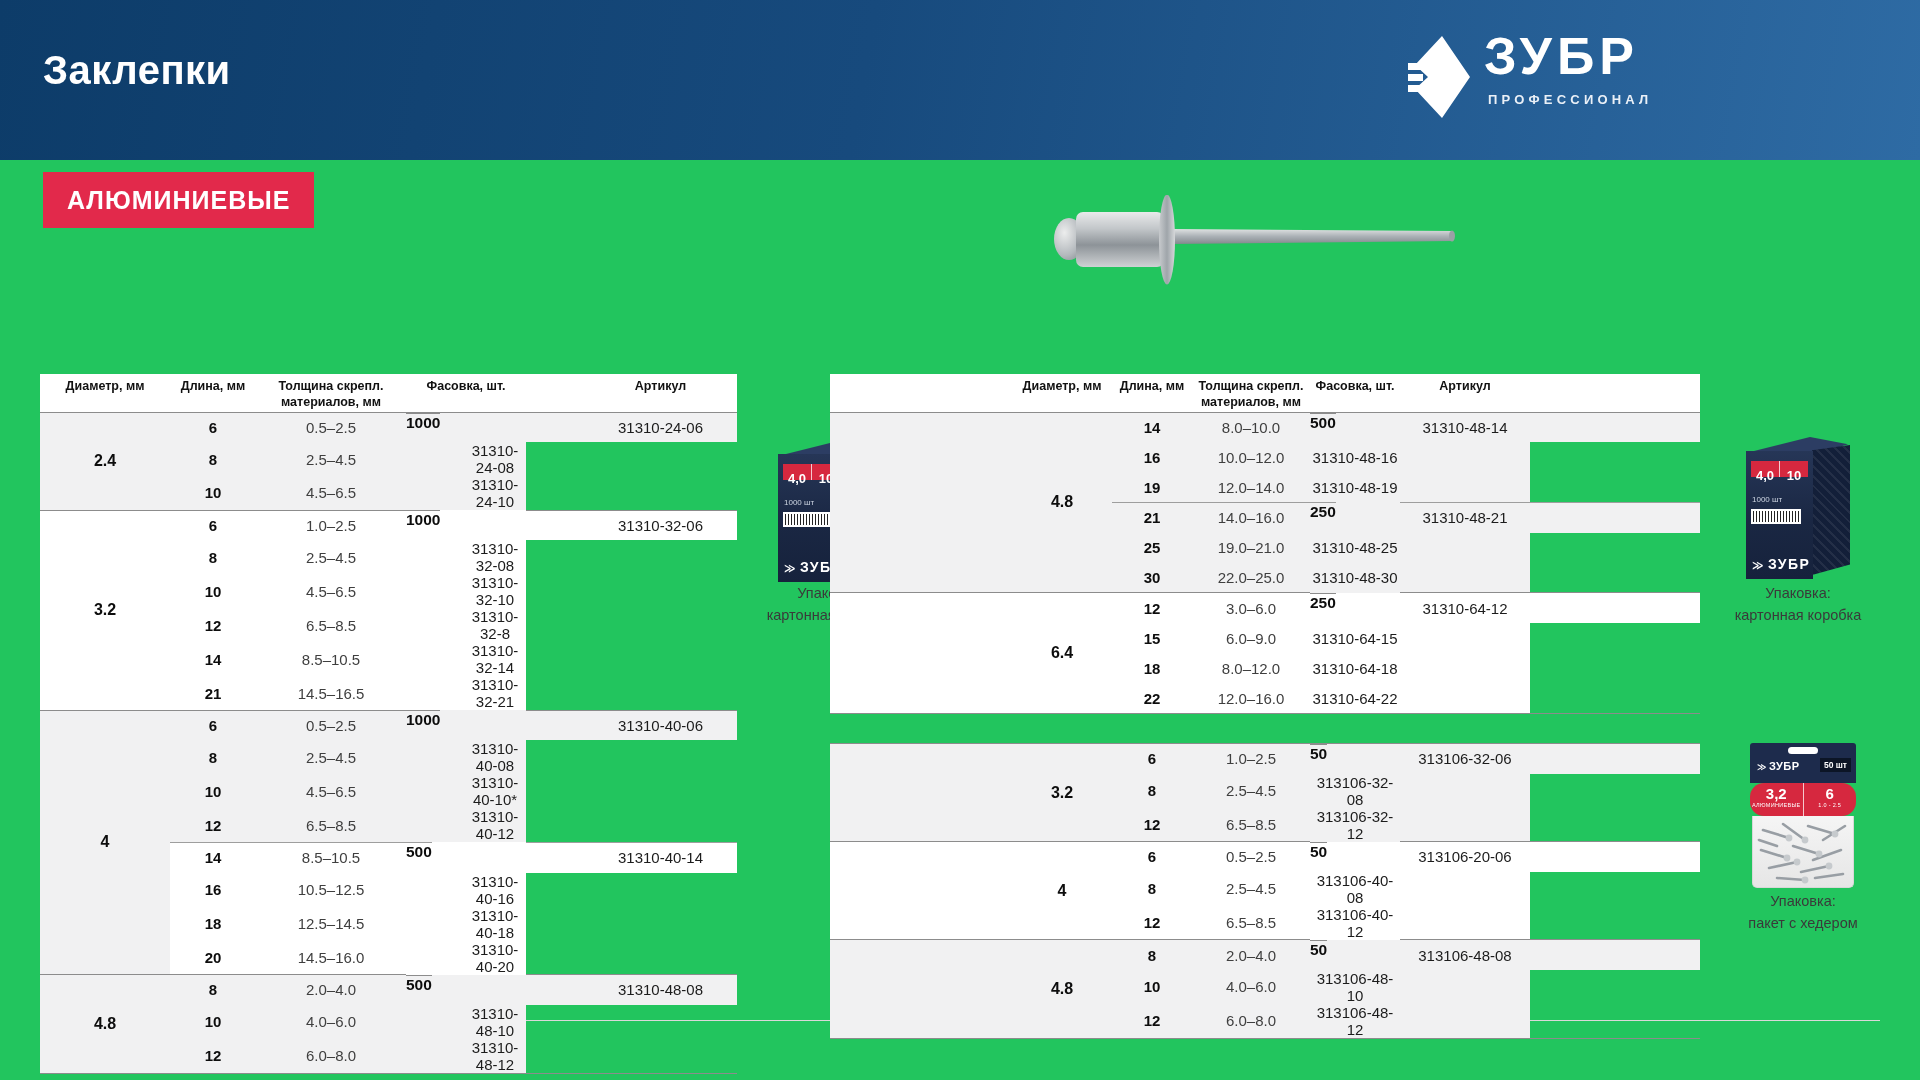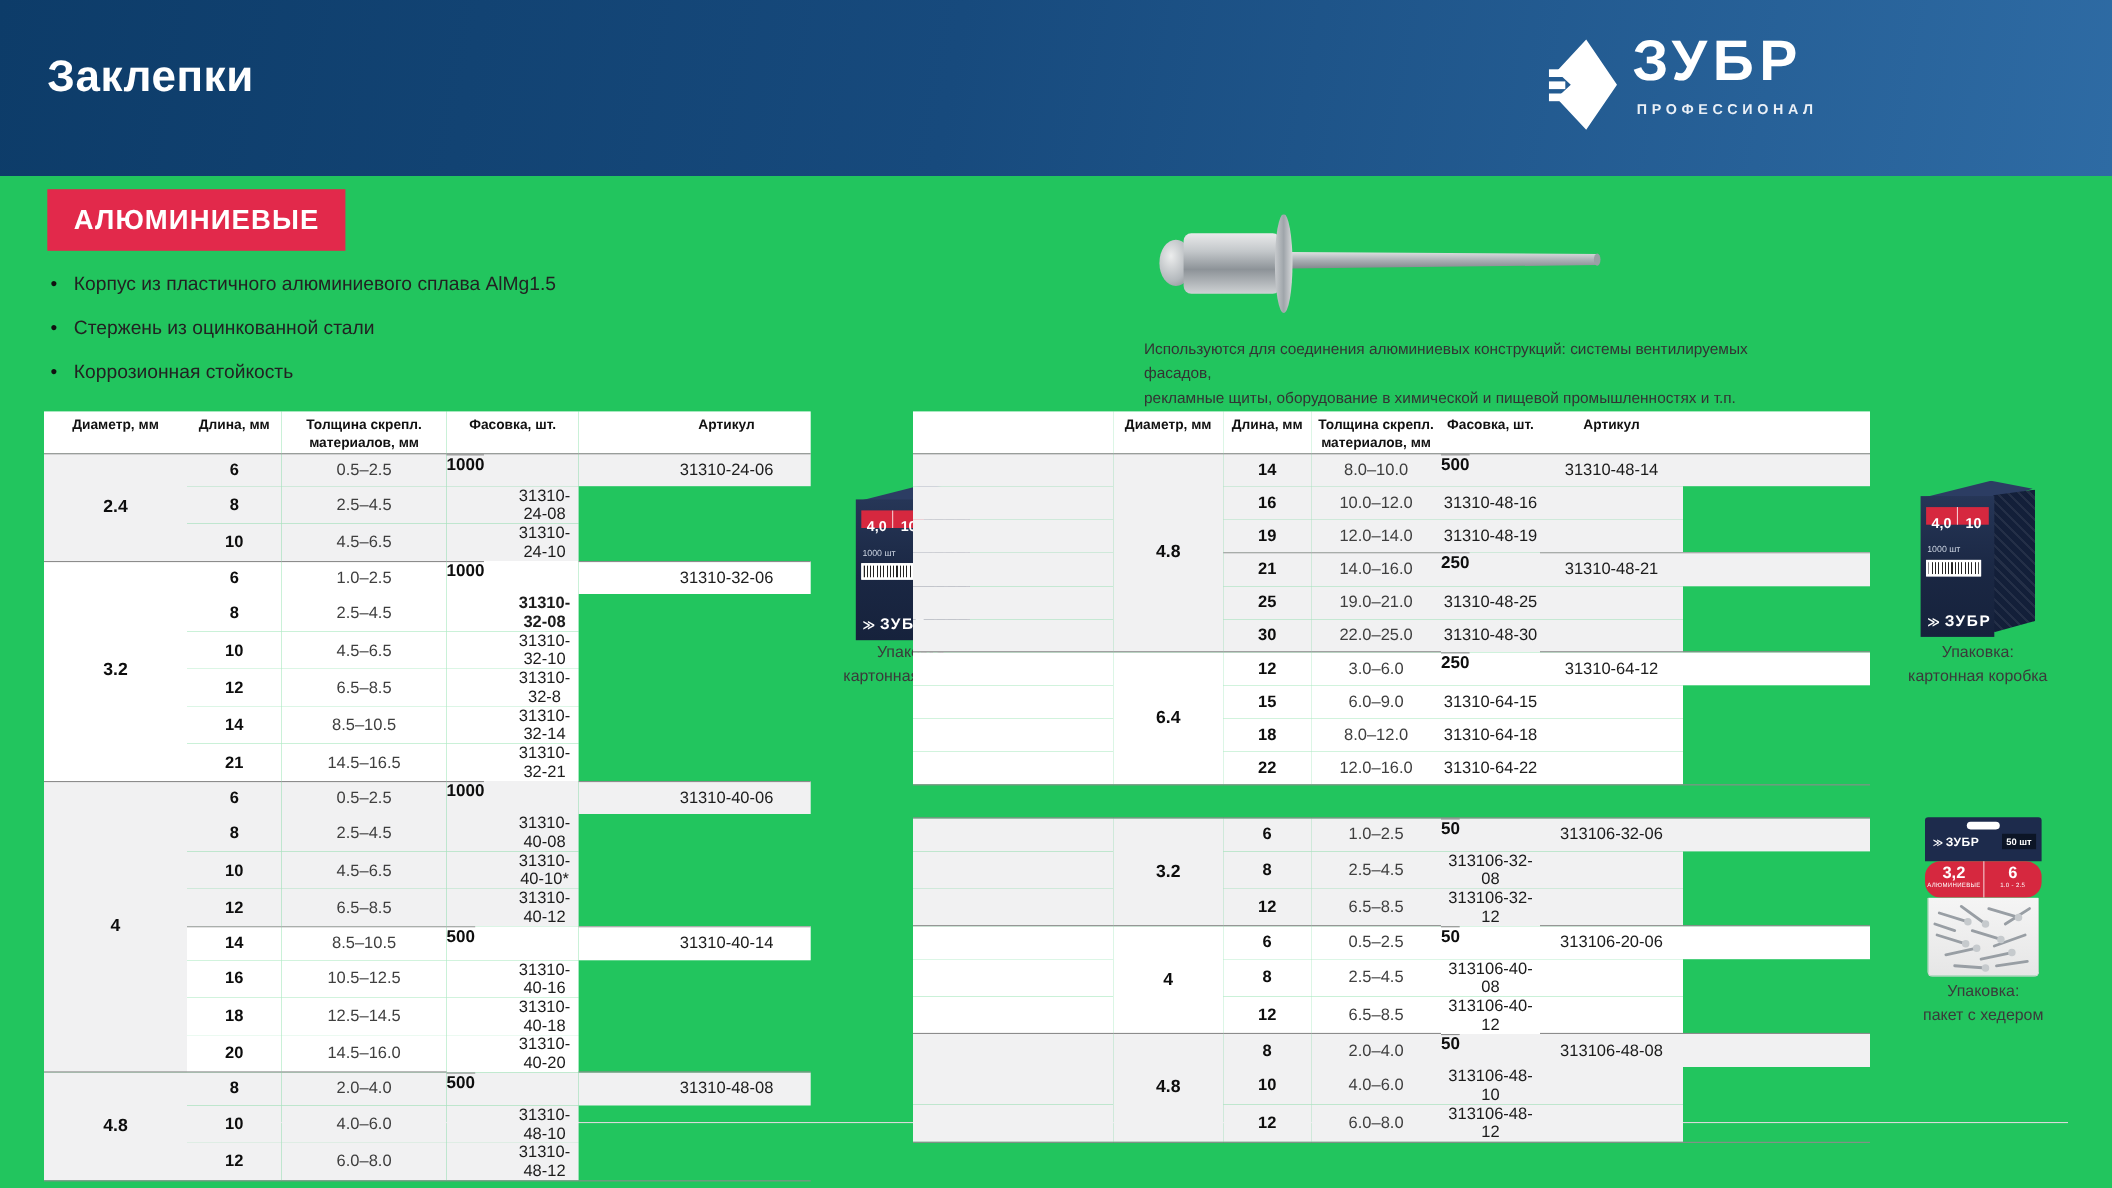--- a/index.html
+++ b/index.html
@@ -116,25 +116,20 @@
         <rect x="0" y="29" width="20" height="7" fill="#ffffff"></rect>
         <rect x="0" y="40" width="15" height="7" fill="#ffffff"></rect>
         <rect x="0" y="51" width="20" height="7" fill="#ffffff"></rect>
       </svg>
       <div class="logo-brand">ЗУБР</div>
       <div class="logo-sub">ПРОФЕССИОНАЛ</div>
     </div>
   </div>
 
   <div class="badge">АЛЮМИНИЕВЫЕ</div>
-  <ul class="features">
-    <li>Корпус из пластичного алюминиевого сплава AlMg1.5</li>
-    <li>Стержень из оцинкованной стали</li>
-    <li>Коррозионная стойкость</li>
-  </ul>
 
   <svg class="rivet" width="410" height="95" viewBox="0 0 410 95">
     <defs>
       <linearGradient id="gBody" x1="0" y1="0" x2="0" y2="1">
         <stop offset="0" stop-color="#e9eaeb"></stop>
           <stop offset=".3" stop-color="#c3c7ca"></stop>
         <stop offset=".6" stop-color="#8d9398"></stop>
           <stop offset="1" stop-color="#cfd2d4"></stop>
       </linearGradient>
       <linearGradient id="gRod" x1="0" y1="0" x2="0" y2="1">
@@ -152,22 +147,20 @@
           <stop offset=".5" stop-color="#9fa5aa"></stop>
         <stop offset="1" stop-color="#d6d8da"></stop>
       </linearGradient>
     </defs>
     <polygon points="123,34 402,36 402,46 123,49" fill="url(#gRod)"></polygon>
     <ellipse cx="402" cy="41" rx="3" ry="5.5" fill="#9aa0a5"></ellipse>
     <ellipse cx="19" cy="44" rx="15" ry="21" fill="url(#gHead)"></ellipse>
     <rect x="26" y="17" width="88" height="55" rx="7" fill="url(#gBody)"></rect>
     <ellipse cx="117" cy="44.5" rx="8" ry="45" fill="url(#gFlange)"></ellipse>
   </svg>
-  <p class="usage">Используются для соединения алюминиевых конструкций: системы вентилируемых фасадов,
-рекламные щиты, оборудование в химической и пищевой промышленностях и т.п.</p>
 
   <div class="pack box" style="left:778px; top:440px">
     <div class="box-top"></div>
     <div class="box-side"></div>
     <div class="box-front">
       <div class="box-label">
         <span>4,0</span>
         <span>10</span>
       </div>
       <div class="box-qty">1000 шт</div>
@@ -289,21 +282,21 @@
         <tr class="sh-w gstart">
           <td class="dia" rowspan="6">3.2</td>
           <td class="len bdr">6</td>
           <td class="thk bdr">1.0–2.5</td>
           <td class="pack bdr" rowspan="6">1000</td>
           <td class="art bdr" style="padding-left: 58px;">31310-32-06</td>
         </tr>
         <tr class="sh-w">
           <td class="len bdr">8</td>
           <td class="thk bdr">2.5–4.5</td>
-          <td class="art bdr" style="padding-left: 58px; font-weight: bold;">31310-32-08</td>
+          <td class="art bdr" style="padding-left: 58px;">31310-32-08</td>
         </tr>
         <tr class="sh-w">
           <td class="len bdr">10</td>
           <td class="thk bdr">4.5–6.5</td>
           <td class="art bdr" style="padding-left: 58px;">31310-32-10</td>
         </tr>
         <tr class="sh-w">
           <td class="len bdr">12</td>
           <td class="thk bdr">6.5–8.5</td>
           <td class="art bdr" style="padding-left: 58px;">31310-32-8</td>

